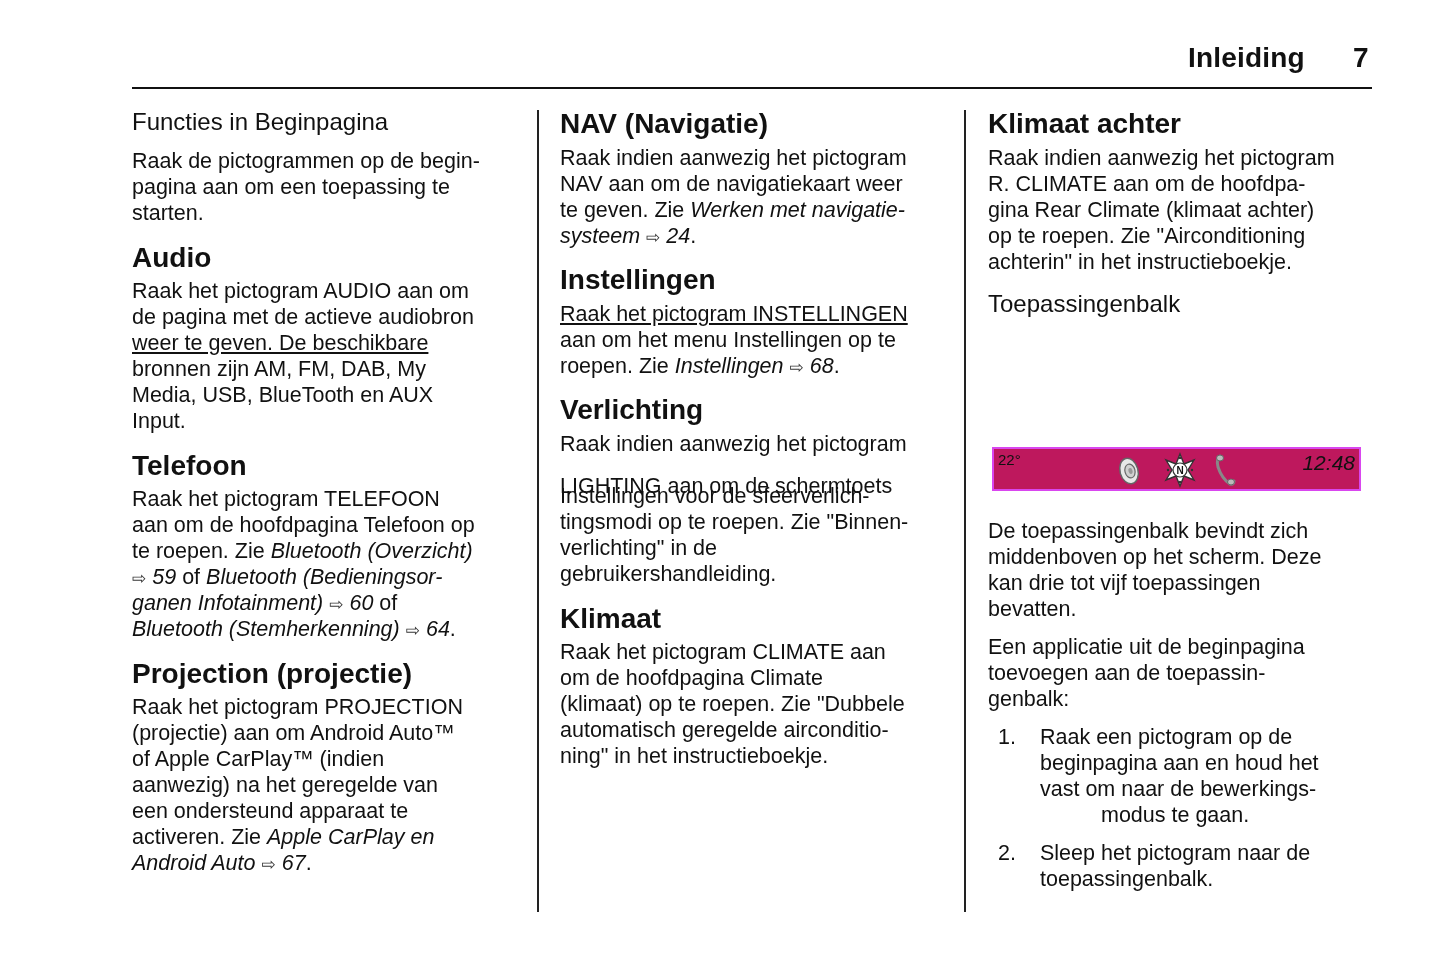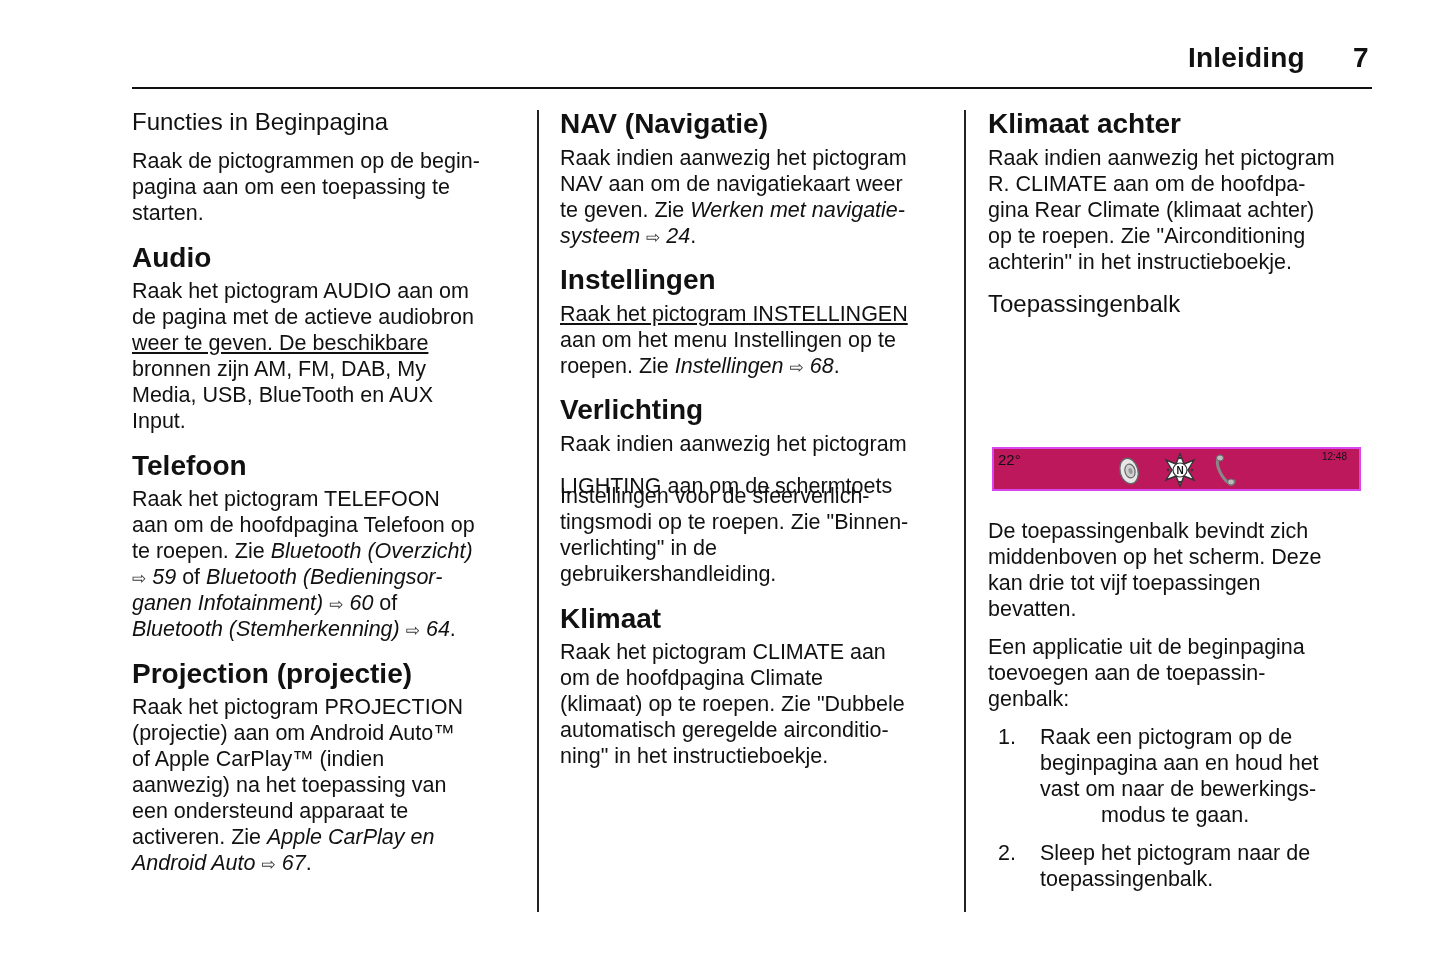--- a/index.html
+++ b/index.html
@@ -11,21 +11,21 @@
   .col-divider { position: absolute; width: 2px; background: #222222; }
   .col { position: absolute; top: 104px; }
   .line { position: absolute; left: 0; white-space: nowrap; font-size: 21.5px; line-height: 26px; }
   .h1 { position: absolute; left: 0; white-space: nowrap; font-size: 24px; font-weight: normal; }
   .h2 { position: absolute; left: 0; white-space: nowrap; font-size: 28px; font-weight: bold; }
   .it { font-style: italic; }
   .arrow { font-style: normal; font-size: 17px; color: #333; }
   .appbar { position: absolute; left: 992px; top: 403px; width: 369px; height: 44px;
             border: 2px solid #d946ef; box-sizing: border-box; background: #be185d; margin-top: 44px; }
   .appbar .temp { position: absolute; left: 4px; top: 2px; font-size: 15px; }
-  .appbar .time { position: absolute; right: 12px; top: 2px; font-size: 10px; }
+  .appbar .time { position: absolute; right: 4px; top: 2px; font-size: 21px; font-style: italic; }
   .appbar .ico { position: absolute; top: 4px; }
   .num { position: absolute; left: 10px; white-space: nowrap; font-size: 21.5px; line-height: 26px; }
 </style>
 </head>
 <body>
 
 <div class="header-title">Inleiding</div>
 <div class="header-page">7</div>
 <div class="header-rule"></div>
 
@@ -51,21 +51,21 @@
   <div class="line" style="top:408px;">aan om de hoofdpagina Telefoon op</div>
   <div class="line" style="top:434px;"><span>te roepen. Zie </span><span class="it">Bluetooth (Overzicht)</span></div>
   <div class="line" style="top:460px;"><span class="arrow">⇨</span> <span class="it">59</span><span> of </span><span class="it">Bluetooth (Bedieningsor-</span></div>
   <div class="line" style="top:486px;"><span class="it">ganen Infotainment)</span> <span class="arrow">⇨</span> <span class="it">60</span><span> of</span></div>
   <div class="line" style="top:512px;"><span class="it">Bluetooth (Stemherkenning)</span> <span class="arrow">⇨</span> <span class="it">64</span><span>.</span></div>
 
   <div class="h2" style="top:554px;">Projection (projectie)</div>
   <div class="line" style="top:590px;">Raak het pictogram PROJECTION</div>
   <div class="line" style="top:616px;">(projectie) aan om Android Auto™</div>
   <div class="line" style="top:642px;">of Apple CarPlay™ (indien</div>
-  <div class="line" style="top:668px;">aanwezig) na het toepassing van</div>
+  <div class="line" style="top:668px;">aanwezig) na het geregelde van</div>
   <div class="line" style="top:694px;">een ondersteund apparaat te</div>
   <div class="line" style="top:720px;"><span>activeren. Zie </span><span class="it">Apple CarPlay en</span></div>
   <div class="line" style="top:746px;"><span class="it">Android Auto</span> <span class="arrow">⇨</span> <span class="it">67</span><span>.</span></div>
 </div>
 
 <div class="col" style="left:560px; width:395px;">
   <div class="h2" style="top:4px;">NAV (Navigatie)</div>
   <div class="line" style="top:41px;">Raak indien aanwezig het pictogram</div>
   <div class="line" style="top:67px;">NAV aan om de navigatiekaart weer</div>
   <div class="line" style="top:93px;"><span>te geven. Zie </span><span class="it">Werken met navigatie-</span></div>

